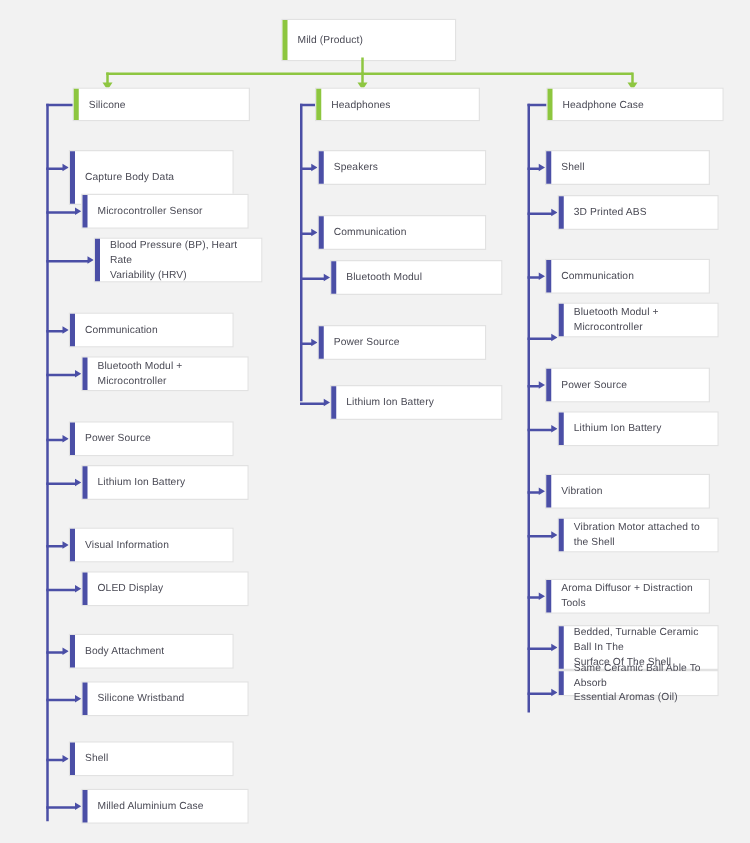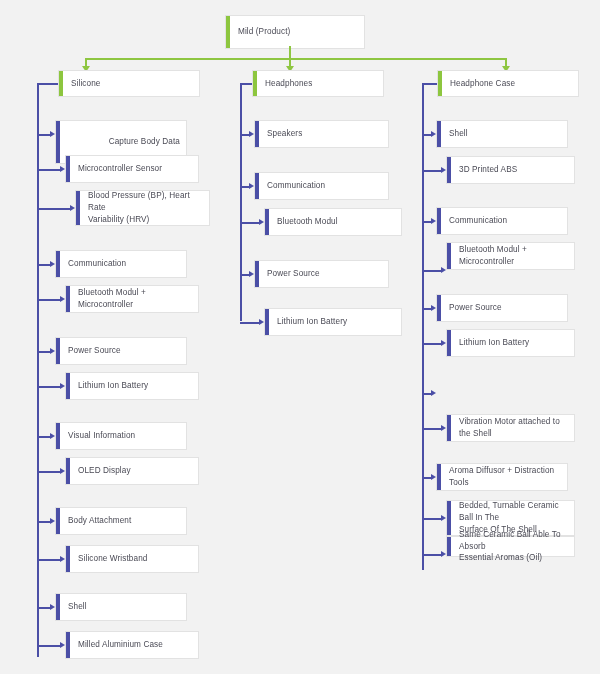--- a/index.html
+++ b/index.html
@@ -82,21 +82,21 @@
   <div class="node lvl-2" style="left:58px;top:70px;width:142px;height:27px;">
     <span class="accent"></span>
     <span class="label">Silicone</span>
   </div>
 
   <div class="conn blue vline" style="left:37px;top:83px;height:574px;"></div>
   <div class="conn blue hline" style="left:37px;top:83px;width:21px;"></div>
 
   <div class="conn blue hline" style="left:37px;top:134px;width:14px;"></div>
   <div class="arrow-right" style="left:50px;top:130.5px;"></div>
-  <div class="node lvl-3" style="left:55px;top:120px;width:132px;height:44px;justify-content:flex-end;">
+  <div class="node lvl-3" style="left:55px;top:120px;width:132px;height:44px;">
     <span class="accent"></span>
     <span class="label">Capture Body Data</span>
   </div>
 
   <div class="conn blue hline" style="left:37px;top:169px;width:24px;"></div>
   <div class="arrow-right" style="left:60px;top:165.5px;"></div>
   <div class="node lvl-4" style="left:65px;top:155px;width:134px;height:28px;">
     <span class="accent"></span>
     <span class="label">Microcontroller Sensor</span>
   </div>
@@ -265,20 +265,24 @@
 
   <div class="conn blue hline" style="left:422px;top:343px;width:20px;"></div>
   <div class="arrow-right" style="left:441px;top:339.5px;"></div>
   <div class="node lvl-4" style="left:446px;top:329px;width:129px;height:28px;">
     <span class="accent"></span>
     <span class="label">Lithium Ion Battery</span>
   </div>
 
   <div class="conn blue hline" style="left:422px;top:393px;width:10px;"></div>
   <div class="arrow-right" style="left:431px;top:389.5px;"></div>
+  <div class="node lvl-3" style="left:436px;top:379px;width:132px;height:28px;">
+    <span class="accent"></span>
+    <span class="label">Vibration</span>
+  </div>
 
   <div class="conn blue hline" style="left:422px;top:428px;width:20px;"></div>
   <div class="arrow-right" style="left:441px;top:424.5px;"></div>
   <div class="node lvl-4" style="left:446px;top:414px;width:129px;height:28px;">
     <span class="accent"></span>
     <span class="label">Vibration Motor attached to the Shell</span>
   </div>
 
   <div class="conn blue hline" style="left:422px;top:477px;width:10px;"></div>
   <div class="arrow-right" style="left:431px;top:473.5px;"></div>

